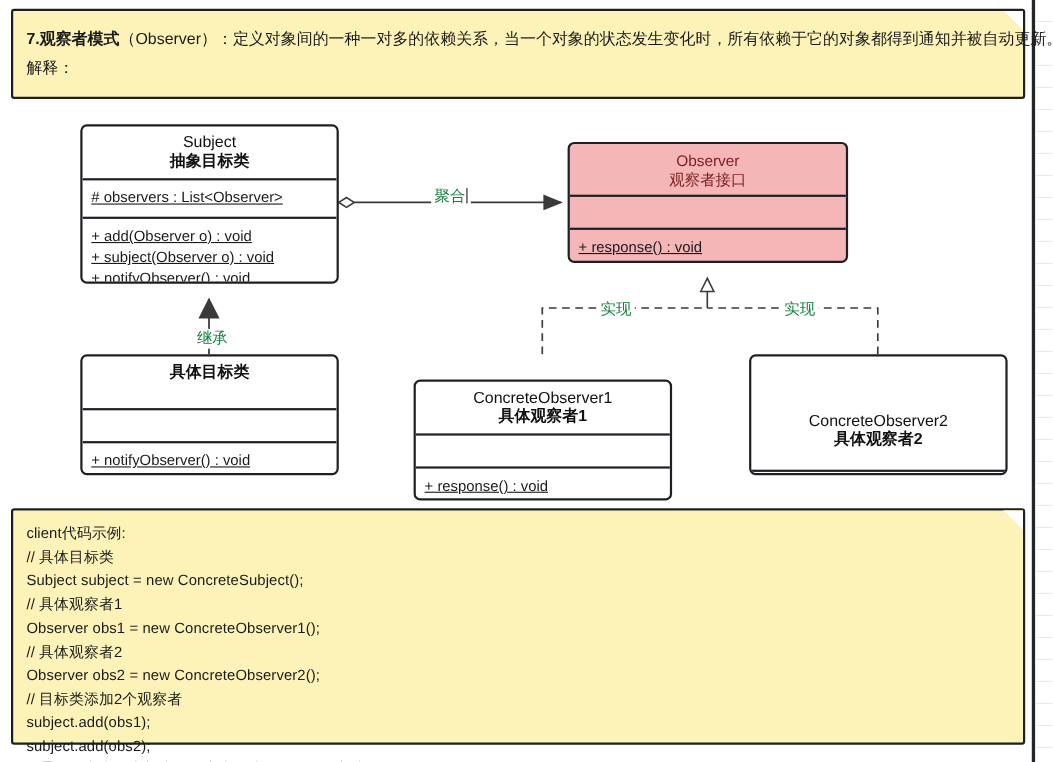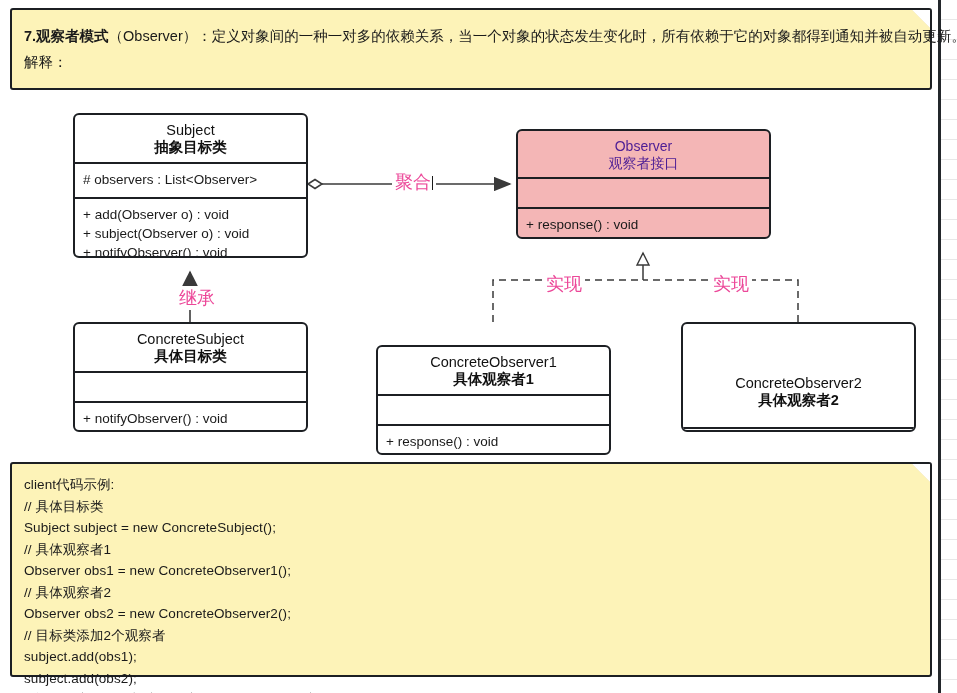--- a/index.html
+++ b/index.html
@@ -127,32 +127,32 @@
     font-weight: bold;
     font-size: 14.5px;
     color: #111111;
     display: block;
     text-align: center;
   }
   .uml-class.pink .uml-head .en,
   .uml-class.pink .uml-head .cn {
     font-weight: normal;
     font-size: 14px;
-    color: #4c1d95;
+    color: #7f1d1d;
   }
   .uml-sec {
     border-top: 2px solid #1c1f23;
     padding: 6px 8px;
     font-size: 13.5px;
     line-height: 19px;
     color: #1a1a1a;
     box-sizing: border-box;
   }
   .uml-sec.empty { min-height: 28px; }
-  .uml-sec .mrow { display: block; white-space: pre; }
+  .uml-sec .mrow { display: block; white-space: pre; text-decoration: underline; }
 
   #cls-subject        { left: 73px;  top: 113px; width: 235px; height: 145px; }
   #cls-subject .uml-head { height: 47px; }
   #cls-subject .attrs    { height: 35px; }
 
   #cls-observer       { left: 516px; top: 129px; width: 255px; height: 110px; }
   #cls-observer .uml-head { height: 46px; }
   #cls-observer .attrs    { height: 30px; }
 
   #cls-concrete-subject { left: 73px;  top: 322px; width: 235px; height: 110px; }
@@ -170,28 +170,28 @@
   
   #connectors {
     position: absolute;
     left: 0; top: 0;
     width: 941px;
     height: 693px;
     pointer-events: none;
   }
   .edge-label {
     position: absolute;
-    font-size: 18px;
-    color: #ec4899;
+    font-size: 14px;
+    color: #15803d;
     background: #ffffff;
     padding: 0 3px;
     white-space: nowrap;
   }
   #lbl-aggregation { left: 392px; top: 170px; }
-  #lbl-inheritance { left: 176px; top: 286px; }
+  #lbl-inheritance { left: 176px; top: 299px; }
   #lbl-realize-1   { left: 543px; top: 272px; }
   #lbl-realize-2   { left: 710px; top: 272px; }
   .text-caret {
     display: inline-block;
     width: 1px;
     height: 14px;
     background: #1a1a1a;
     vertical-align: -2px;
     margin-left: 1px;
   }
@@ -267,21 +267,20 @@
       <span class="cn">观察者接口</span>
     </div>
     <div class="uml-sec attrs empty"></div>
     <div class="uml-sec meths">
       <span class="mrow">+ response() : void</span>
     </div>
   </div>
 
   <div class="uml-class" id="cls-concrete-subject">
     <div class="uml-head">
-      <span class="en">ConcreteSubject</span>
       <span class="cn">具体目标类</span>
     </div>
     <div class="uml-sec attrs empty"></div>
     <div class="uml-sec meths">
       <span class="mrow">+ notifyObserver() : void</span>
     </div>
   </div>
 
   <div class="uml-class" id="cls-concrete-observer1">
     <div class="uml-head">

